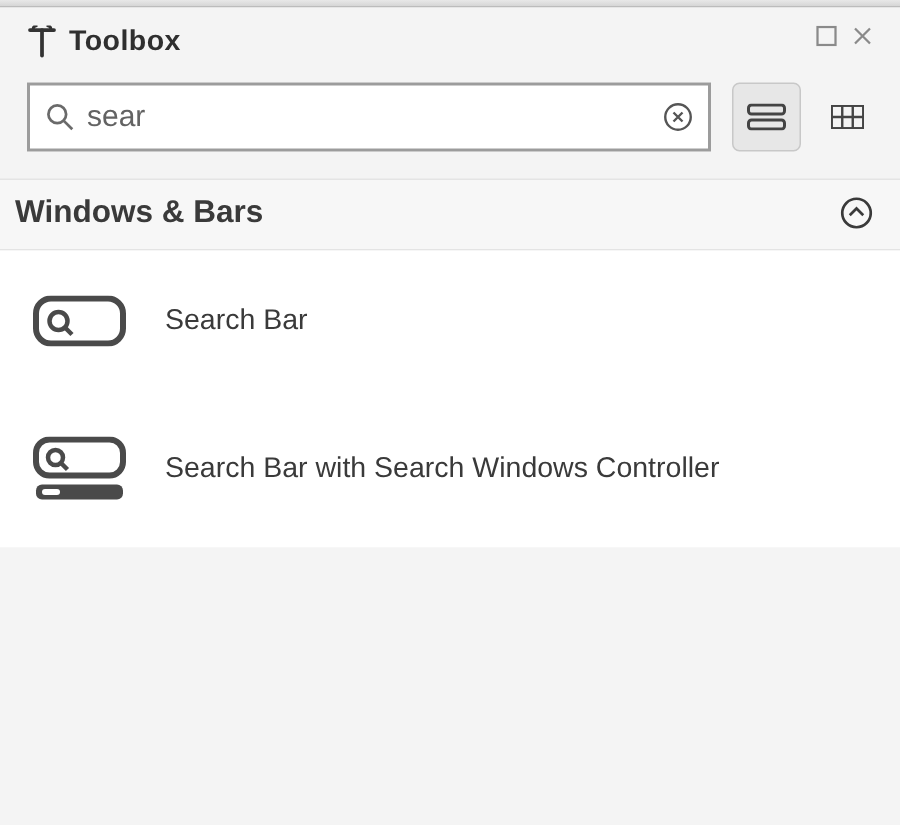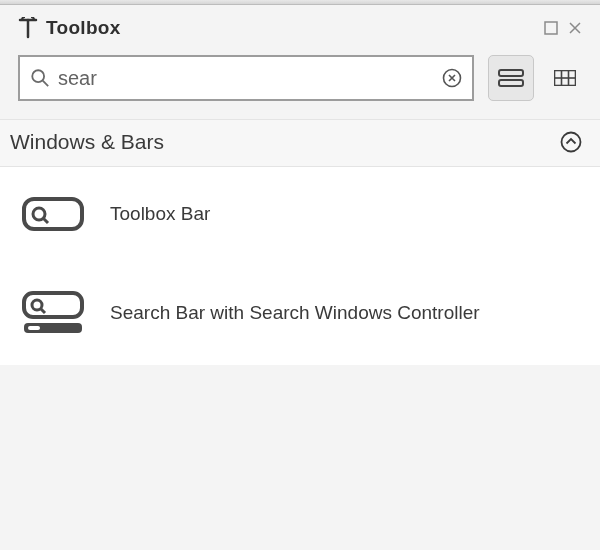--- a/index.html
+++ b/index.html
@@ -12,21 +12,20 @@
     color: #353535;
     overflow: hidden;
   }
   .topline {
     height: 5px;
     background: linear-gradient(#e8e8e8, #d6d6d6);
     border-bottom: 1px solid #bcbcbc;
   }
   .header {
     display: flex;
-    align-items: center;
     padding: 12px 18px 16px 18px;
     background: #f4f4f4;
   }
   .header .title {
     font-size: 19px;
     font-weight: 700;
     color: #2f2f2f;
     margin-left: 8px;
     letter-spacing: 0.3px;
   }
@@ -93,21 +92,21 @@
   .section-header {
     display: flex;
     align-items: center;
     justify-content: space-between;
     padding: 10px 18px 12px 10px;
     background: #f7f7f7;
     border-bottom: 1px solid #e4e4e4;
   }
   .section-header .label {
     font-size: 21px;
-    font-weight: 400;
+    font-weight: 700;
     color: #3a3a3a;
   }
   .section-header .chev {
     width: 22px; height: 22px;
     cursor: pointer;
   }
   .results {
     background: #fff;
   }
   .result-row {
@@ -194,21 +193,21 @@
   <div class="results">
 
     <div class="result-row">
       <div class="thumb">
         <svg width="62" height="34" viewBox="0 0 62 34">
           <rect x="2" y="2" width="58" height="30" rx="10" fill="none" stroke="#4a4a4a" stroke-width="4"></rect>
           <circle cx="17" cy="17" r="6" fill="none" stroke="#4a4a4a" stroke-width="3"></circle>
           <line x1="21" y1="21" x2="26" y2="26" stroke="#4a4a4a" stroke-width="3"></line>
         </svg>
       </div>
-      <div class="name">Toolbox Bar</div>
+      <div class="name">Search Bar</div>
     </div>
 
     <div class="result-row">
       <div class="thumb">
         <svg width="62" height="44" viewBox="0 0 62 44">
           <rect x="2" y="2" width="58" height="24" rx="9" fill="none" stroke="#4a4a4a" stroke-width="4"></rect>
           <circle cx="15" cy="14" r="5" fill="none" stroke="#4a4a4a" stroke-width="3"></circle>
           <line x1="18.5" y1="17.5" x2="23" y2="22" stroke="#4a4a4a" stroke-width="3"></line>
           <rect x="2" y="32" width="58" height="10" rx="4" fill="#4a4a4a"></rect>
           <rect x="6" y="35" width="12" height="4" rx="2" fill="#fff"></rect>

